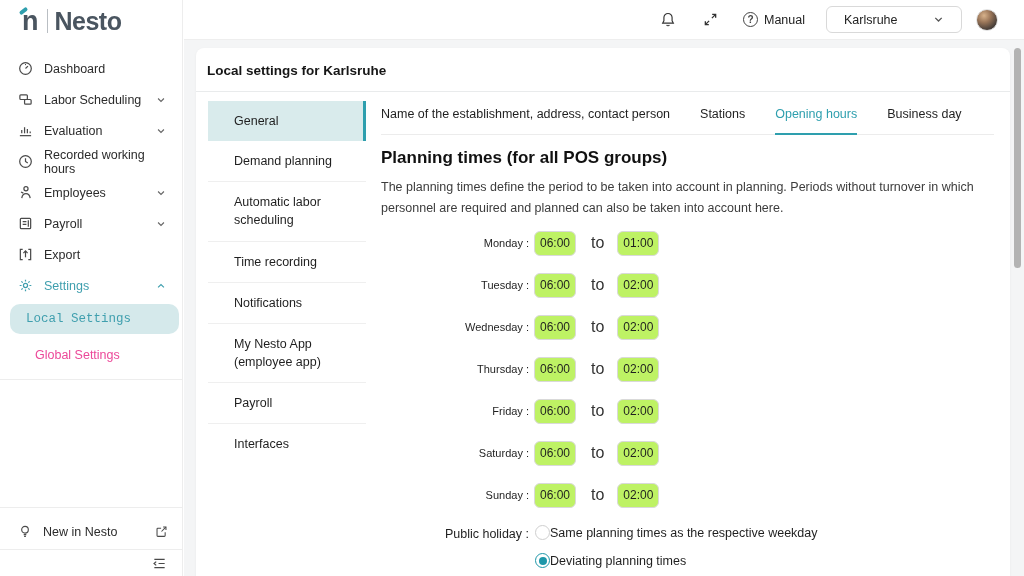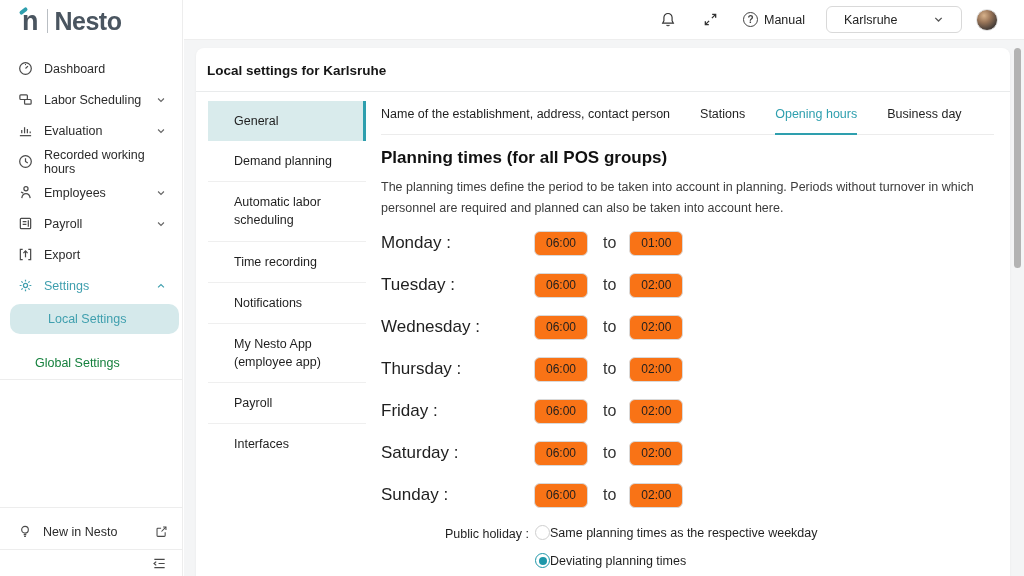--- a/index.html
+++ b/index.html
@@ -13,22 +13,22 @@
   .logo-n::before { content:""; position:absolute; left:-3px; top:1px; width:9px; height:4px; background:#2e9fae; transform:rotate(-38deg); border-radius:2px; }
   .logo-bar { width:1px; height:24px; background:#b9bec3; margin:0 7px 0 8px; }
   .logo-name { font-size:25px; font-weight:600; color:#4a5560; letter-spacing:-0.5px; }
 
   .side-list { padding-top:11px; }
   .side-item { height:31px; display:flex; align-items:center; gap:11px; padding:0 16px 0 18px; font-size:12.5px; color:#2b2b2b; cursor:pointer; }
   .side-item .chev { margin-left:auto; }
   .side-item.teal, .side-item.teal svg { color:#3f9fae; }
   .side-item svg { flex:0 0 auto; }
 
-  .side-sub-active { margin:3px 3px 0 10px; height:30px; background:#d5e9eb; border-radius:10px; display:flex; align-items:center; padding-left:38px; font-size:12.5px; color:#3f9fae; cursor:pointer; }
-  .side-sub { height:30px; margin-top:6px; display:flex; align-items:flex-end; padding-left:35px; font-size:12.5px; color:#15803d; cursor:pointer; }
+  .side-sub-active { margin:3px 3px 0 10px; height:30px; background:#d5e9eb; border-radius:10px; display:flex; align-items:center; padding-left:16px; font-size:12.5px; color:#3f9fae; cursor:pointer;font-family:Liberation Mono, monospace; }
+  .side-sub { height:30px; margin-top:6px; display:flex; align-items:center; padding-left:35px; font-size:12.5px; color:#ec4899; cursor:pointer; }
   .side-divider { height:1px; background:#ededed; margin-top:9px; }
 
   .side-footer { position:absolute; left:0; bottom:0; width:100%; }
   .foot-row1 { border-top:1px solid #ededed; height:42px; display:flex; align-items:center; gap:11px; padding:6px 14px 0 18px; font-size:12.5px; color:#2b2b2b; cursor:pointer; }
   .foot-row1 .ext { margin-left:auto; }
   .foot-row2 { border-top:1px solid #ededed; height:27px; display:flex; align-items:center; justify-content:flex-end; padding-right:15px; }
 
   
   .main { position:absolute; left:184px; top:0; right:0; bottom:0; }
   .topbar { height:40px; background:#fff; border-bottom:1px solid #eeeeee; display:flex; align-items:center; justify-content:flex-end; padding-right:26px; }
@@ -54,22 +54,22 @@
   .pane { flex:1; padding:0 16px 0 15px; }
   .tabs { display:flex; gap:30px; border-bottom:1px solid #ececec; }
   .tab { padding:15px 0 12px; font-size:12.5px; color:#1f1f1f; cursor:pointer; }
   .tab.active { color:#2e9fae; border-bottom:2px solid #2e9fae; margin-bottom:-1px; }
 
   .section-title { margin-top:13px; font-size:17px; font-weight:700; color:#111; }
   .section-desc { margin-top:9px; font-size:12.5px; line-height:1.64; color:#3c3c3c; max-width:625px; }
 
   .form { margin-top:4px; }
   .day-row { display:flex; align-items:center; height:42px; }
-  .day-label { width:148px; text-align:left; font-size:17px; color:#1f1f1f; }
-  .time-input { width:54px; height:25px; margin-left:5px; border:1px solid #d9d9d9; border-radius:6px; text-align:center; font-size:12px; color:#1f1f1f; font-family:"Liberation Sans", sans-serif; background:#f97316; outline:none; }
+  .day-label { width:148px; text-align:right; font-size:11px; color:#1f1f1f; }
+  .time-input { width:42px; height:25px; margin-left:5px; border:1px solid #d9d9d9; border-radius:6px; text-align:center; font-size:12px; color:#1f1f1f; font-family:"Liberation Sans", sans-serif; background:#bef264; outline:none; }
   .to-label { margin:0 13px 0 15px; font-size:16px; color:#333; }
   .time-input.second { margin-left:0; }
 
   .ph-row { display:flex; margin-top:9px; }
   .ph-label { width:148px; text-align:right; font-size:12.5px; color:#1f1f1f; padding-top:2px; }
   .ph-options { margin-left:6px; }
   .radio-row { display:flex; align-items:center; margin-bottom:13px; cursor:pointer; }
   .radio { width:15px; height:15px; border-radius:50%; border:1px solid #cfcfcf; background:#fff; flex:0 0 auto; position:relative; }
   .radio.checked { border:1.5px solid #1d97a9; }
   .radio.checked .dot { position:absolute; left:50%; top:50%; width:8px; height:8px; margin:-4px 0 0 -4px; border-radius:50%; background:#1d97a9; }

